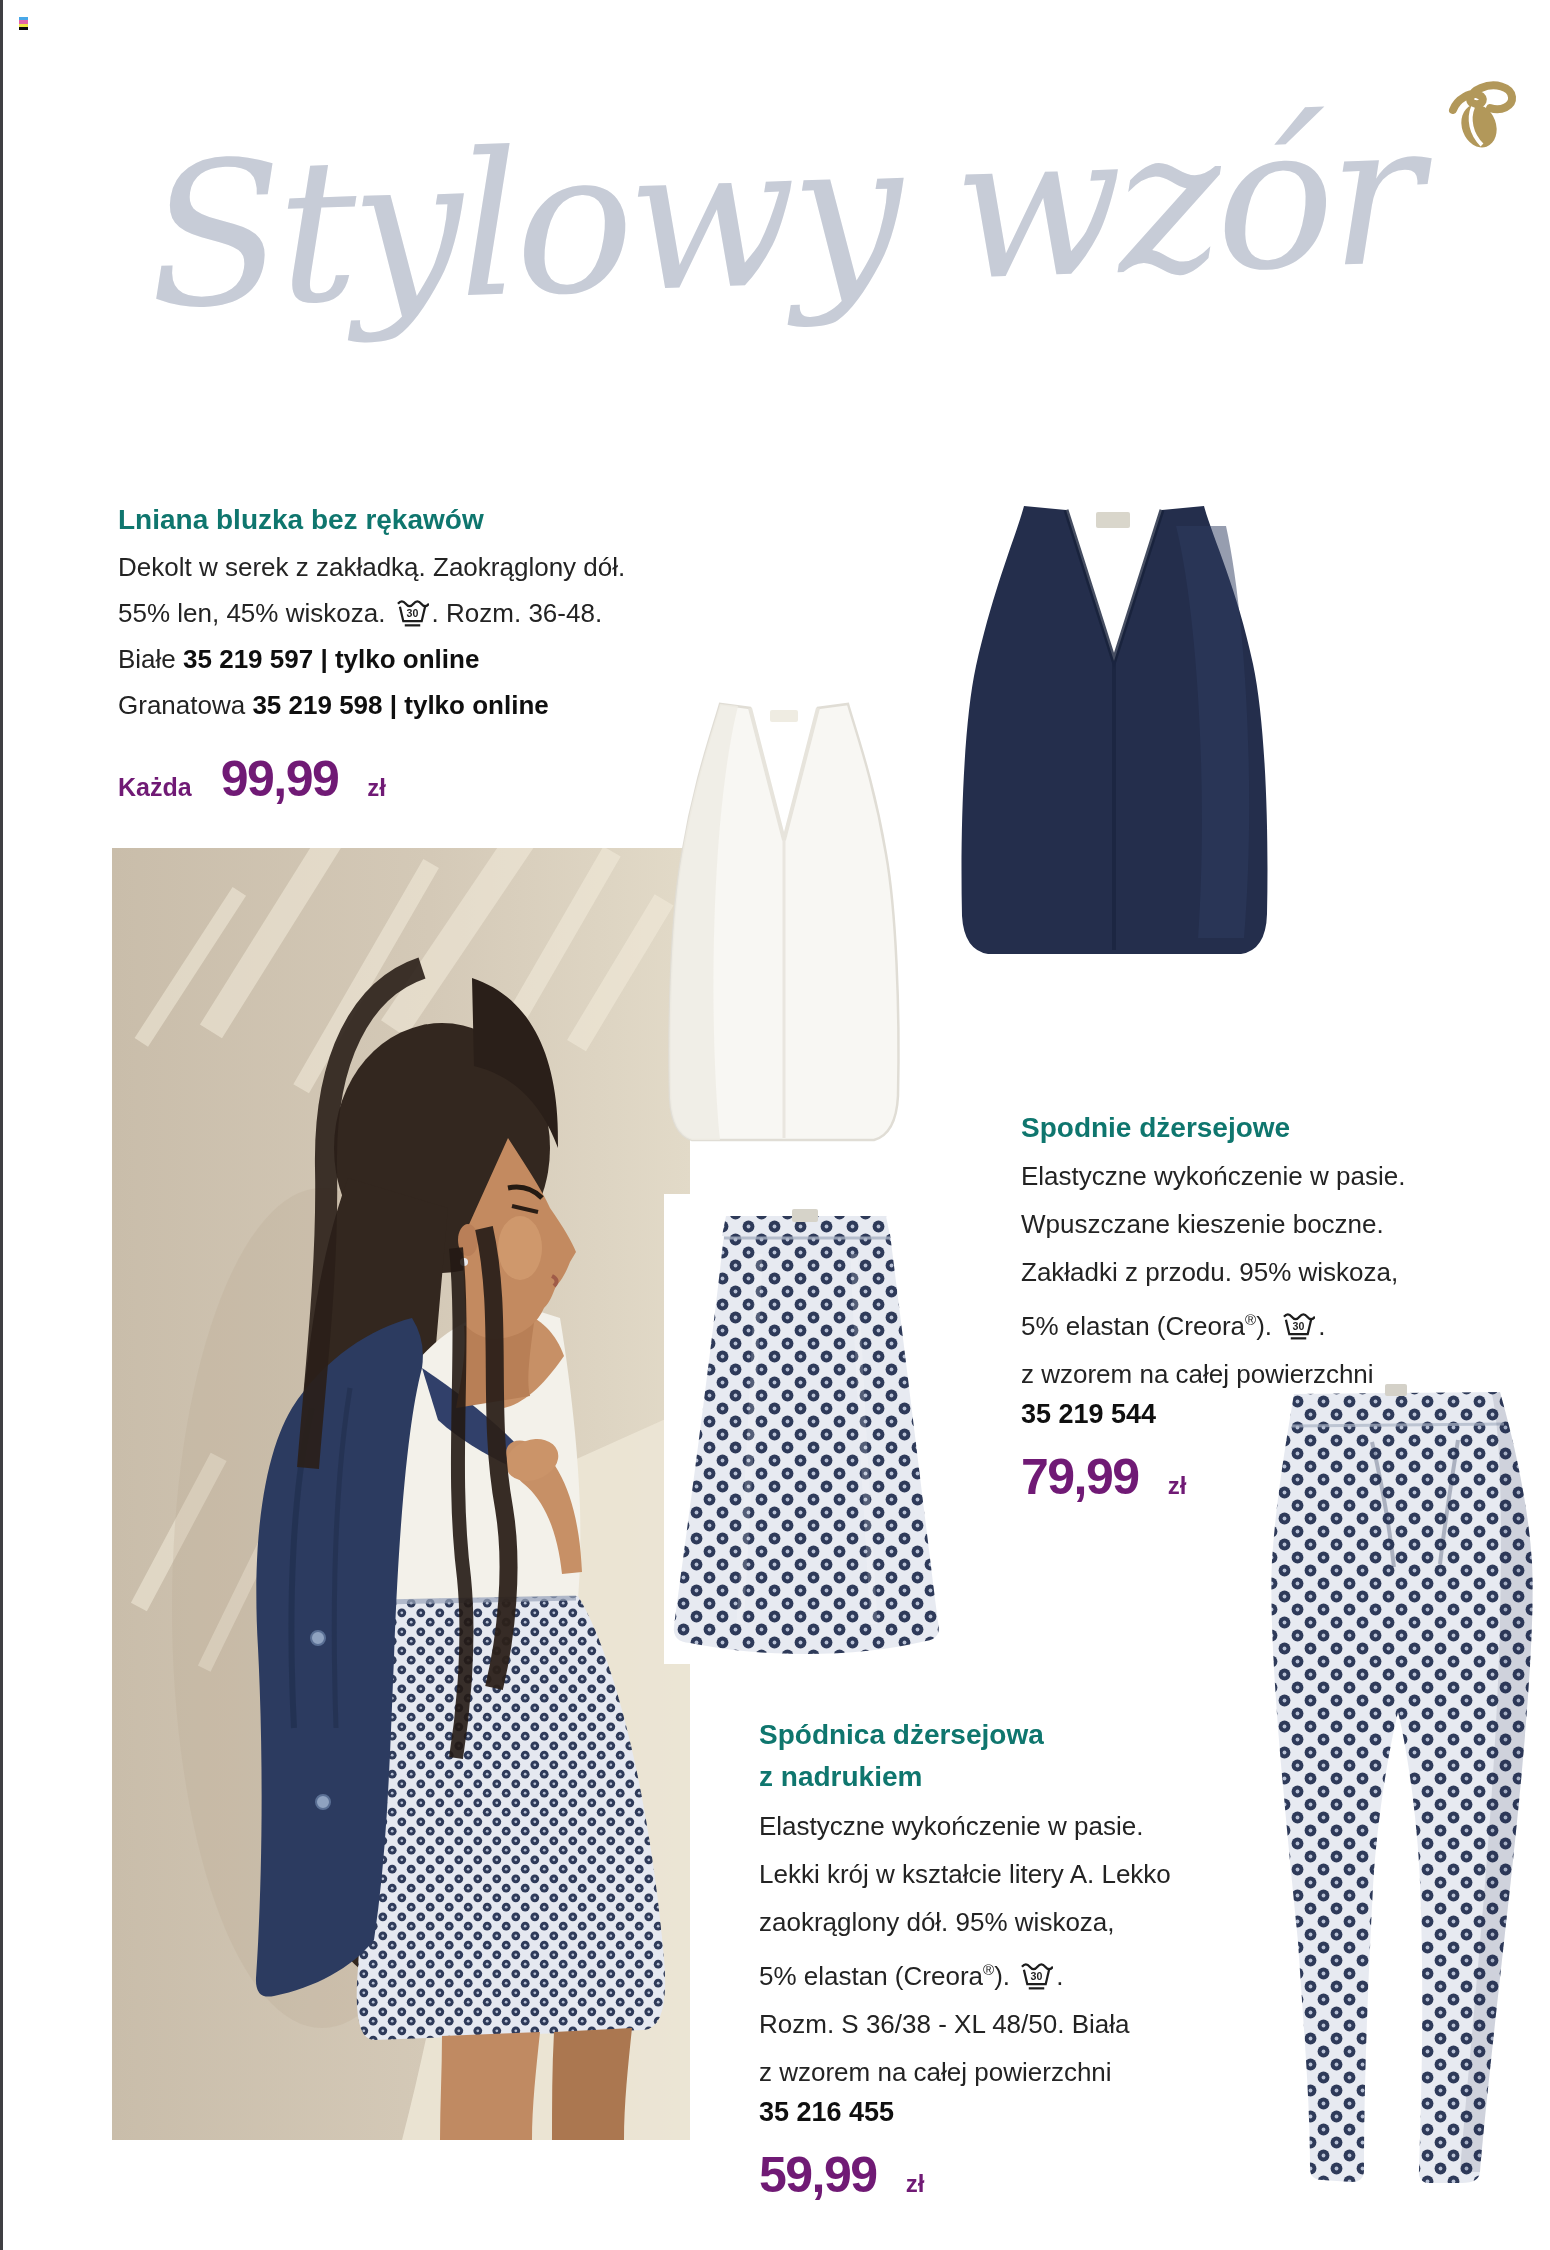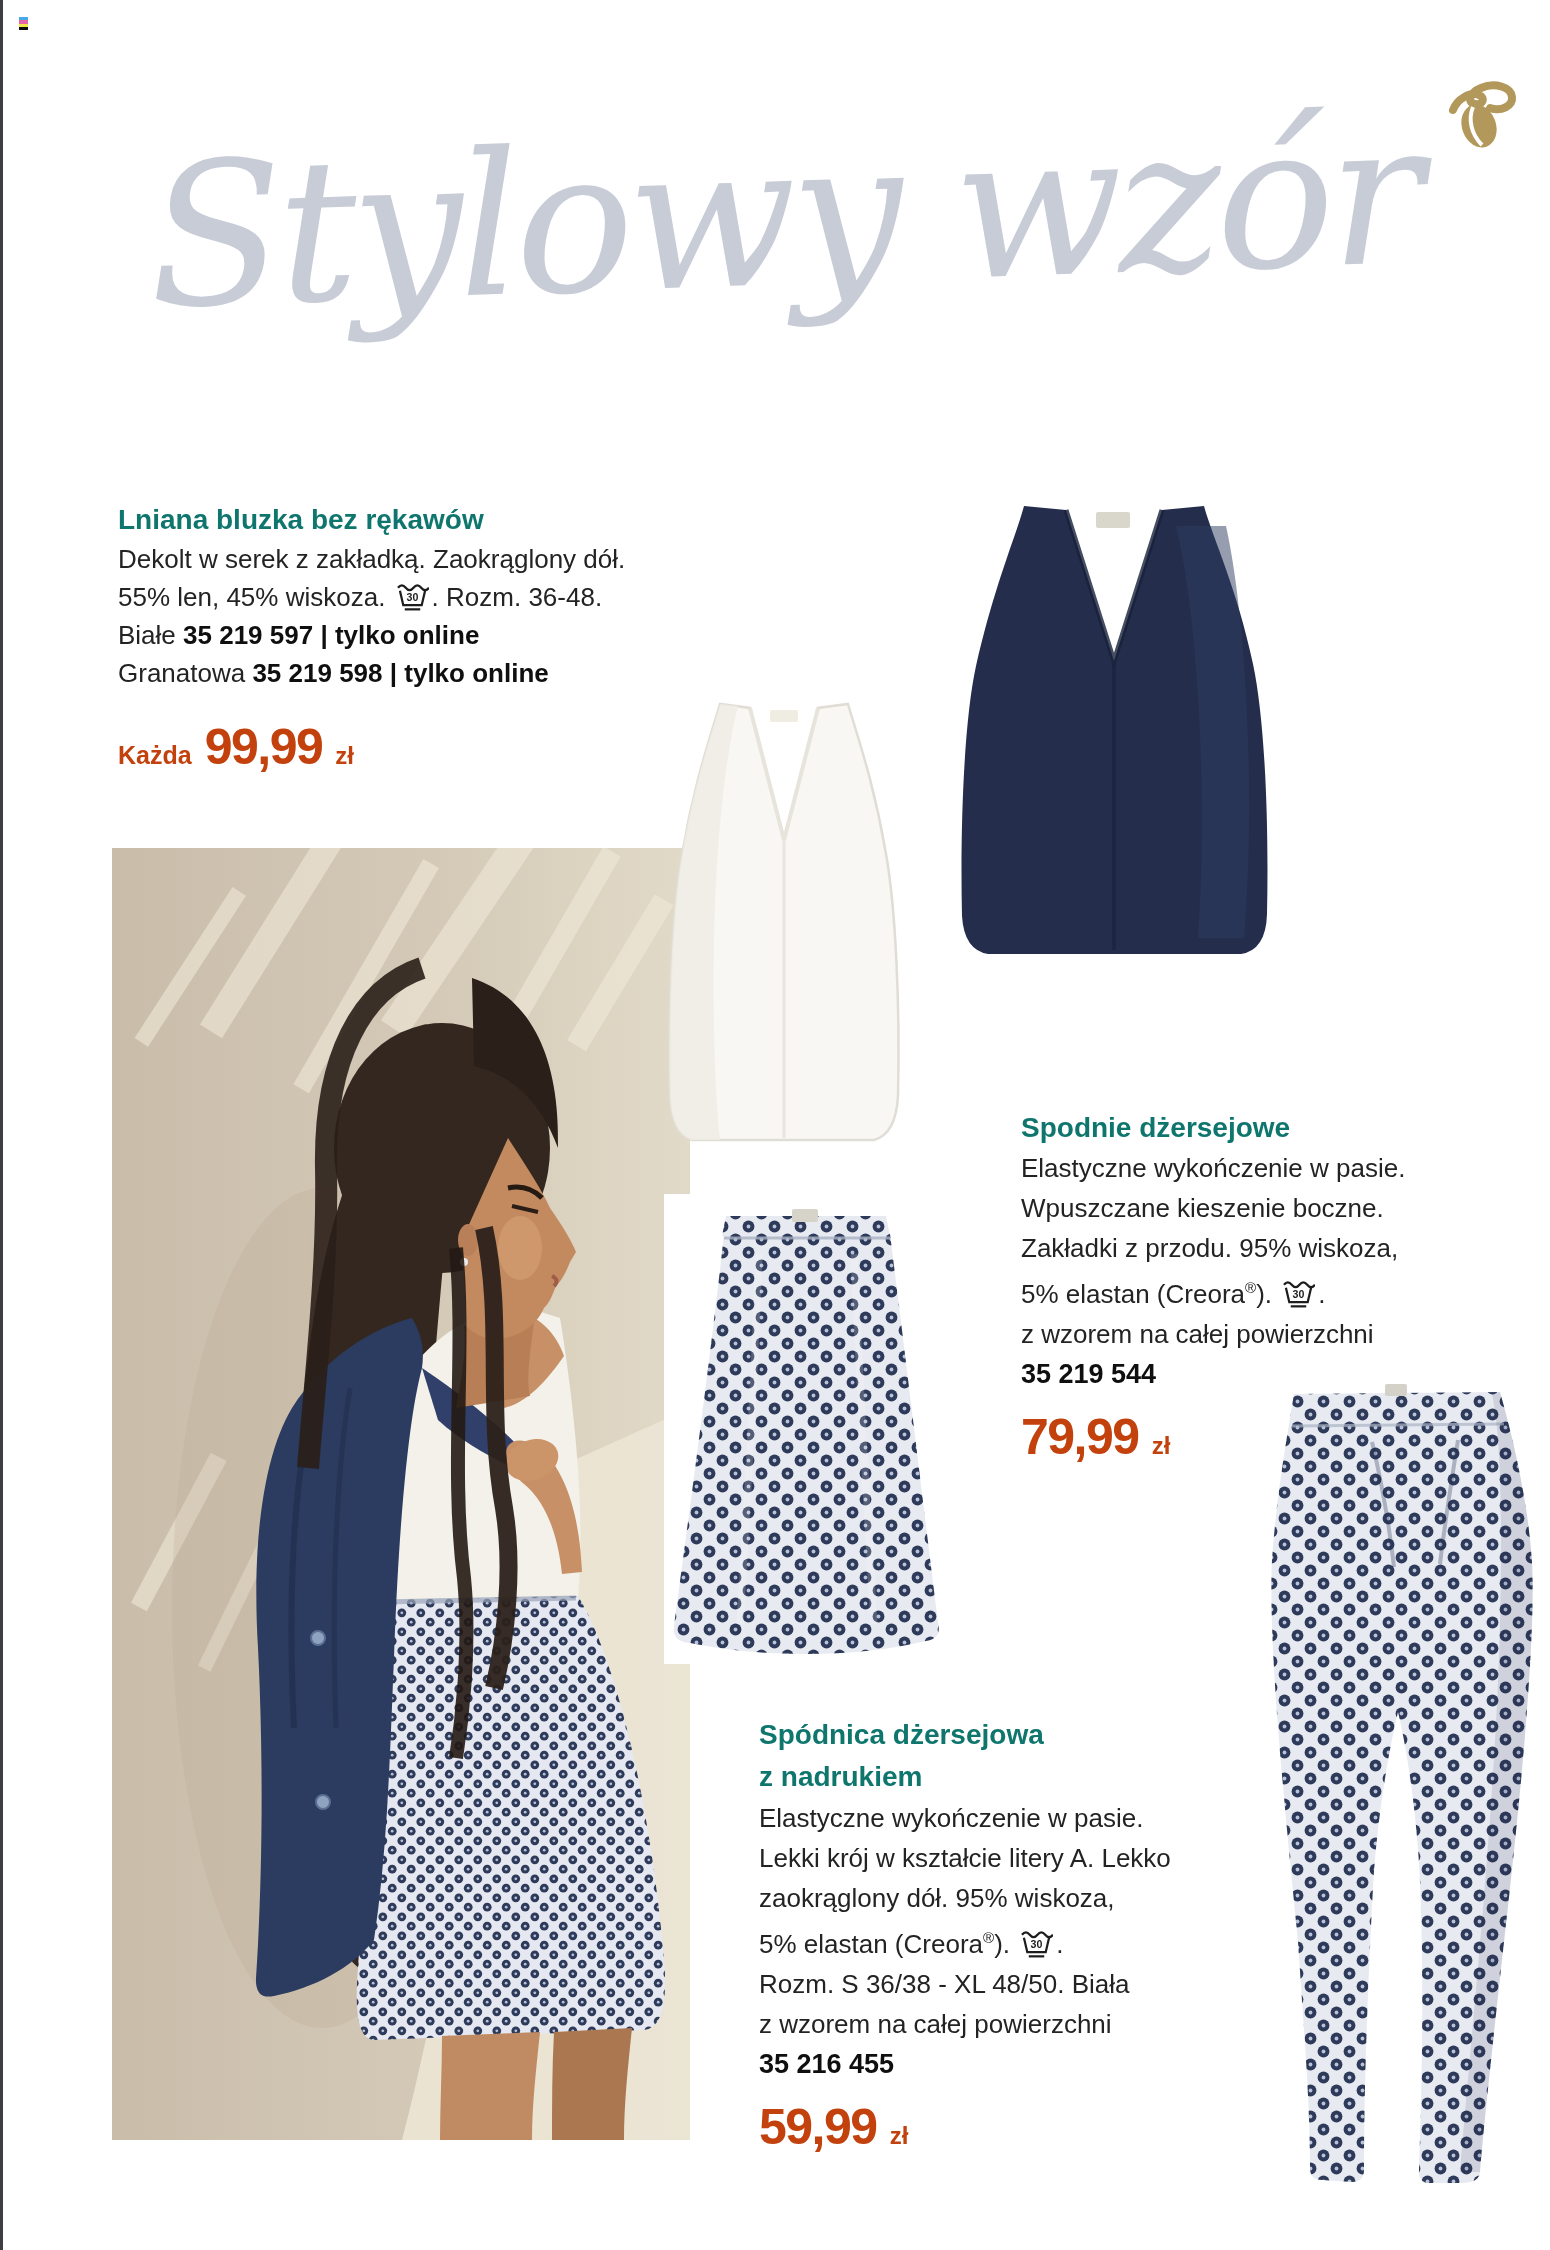--- a/index.html
+++ b/index.html
@@ -18,25 +18,25 @@
     position:absolute;left:148px;top:86px;width:1320px;
     font-family:"DejaVu Serif",serif;font-style:italic;
     font-size:198px;line-height:1.3;letter-spacing:-6px;
     color:#c7ccd7;white-space:nowrap;transform:rotate(-2deg);
   }
   
   .logo{position:absolute;left:1441px;top:72px;width:82px;height:80px;}
   
   .product{position:absolute;z-index:5;}
   .p-title{font-size:28px;font-weight:bold;line-height:40px;color:#0f766e;}
-  .p-line{font-size:26px;line-height:38px;color:#232323;}
+  .p-line{font-size:26px;line-height:38px;color:#232323;margin-top:8px;}
   .product-2 .p-line,.product-3 .p-line{line-height:40px;}
   .p-line b{color:#0f0f0f;}
   .p-sku{font-size:27px;font-weight:bold;line-height:40px;color:#0f0f0f;}
-  .p-price{display:flex;align-items:baseline;gap:13px;margin-top:20px;color:#c2410c;}
+  .p-price{display:flex;align-items:baseline;gap:29px;margin-top:20px;color:#701a75;}
   .p-price .prefix{font-size:25px;font-weight:bold;}
   .p-price .amount{font-size:50px;font-weight:bold;letter-spacing:-1.5px;}
   .p-price .currency{font-size:24px;font-weight:bold;}
   .product-1{left:118px;top:500px;width:600px;}
   .product-1 .p-price{margin-top:26px;}
   .product-2{left:1021px;top:1108px;width:520px;}
   .product-2 .p-price{margin-top:14px;}
   .product-3{left:759px;top:1714px;width:540px;}
   .product-3 .p-title{line-height:42px;}
   .product-3 .p-price{margin-top:14px;}

